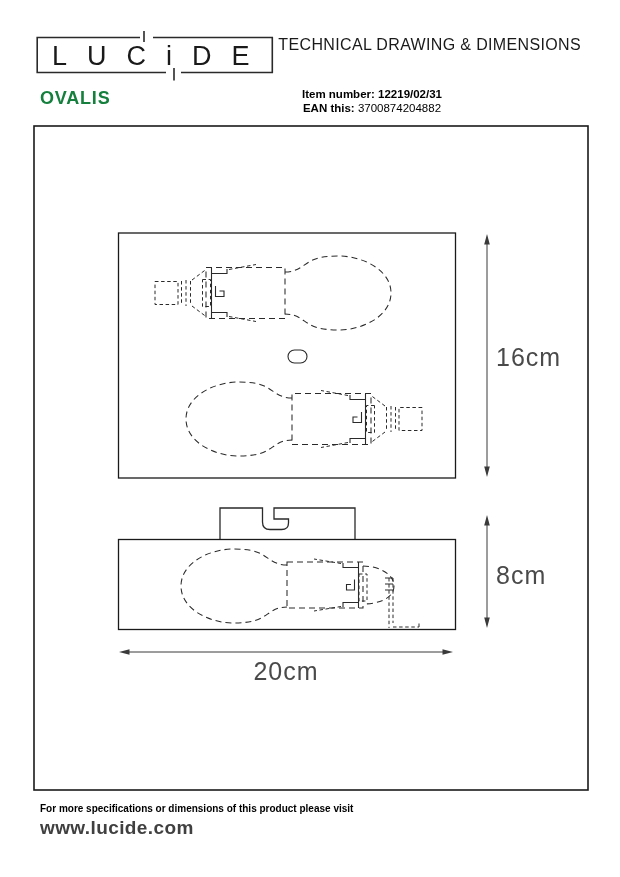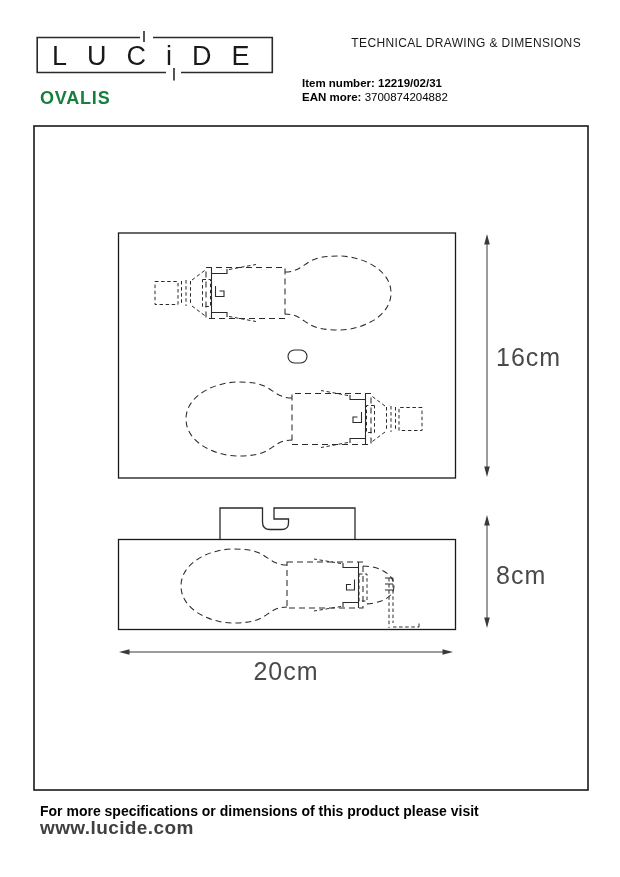--- a/index.html
+++ b/index.html
@@ -2,27 +2,27 @@
 <html><head>
 <meta charset="utf-8">
 <style>
   html,body{margin:0;padding:0;background:#fff;}
   .page{
     position:relative;width:620px;height:877px;background:#ffffff;
     font-family:"Liberation Sans",sans-serif;color:#111;overflow:hidden;border-radius:14px;
   }
   .abs{position:absolute;}
   
-  .doc-title{top:36px;right:39px;font-size:12px;letter-spacing:.35px;color:#1a1a1a;}
+  .doc-title{top:36px;right:39px;font-size:16px;letter-spacing:.35px;color:#1a1a1a;}
   .product-name{left:40px;top:88px;font-size:18px;font-weight:bold;letter-spacing:.8px;color:#15803d;}
-  .item-block{left:302px;top:77px;font-size:11.5px;line-height:13.5px;color:#000;}
+  .item-block{left:302px;top:88px;font-size:11.5px;line-height:13.5px;color:#000;text-align:center;}
   .item-block .lbl{font-weight:bold;}
   .item-block .bold{font-weight:bold;}
   
-  .footer-note{left:40px;top:803px;font-size:14px;font-weight:bold;color:#000;}
+  .footer-note{left:40px;top:803px;font-size:10px;font-weight:bold;color:#000;}
   .footer-site{left:40px;top:817px;font-size:19px;font-weight:bold;letter-spacing:.4px;color:#404040;}
   
   .solid{fill:none;stroke:#2a2a2a;stroke-width:1.1;}
   .frame{fill:none;stroke:#1a1a1a;stroke-width:1.6;}
   .box{fill:none;stroke:#1a1a1a;stroke-width:1.3;}
   .dash{fill:none;stroke:#2a2a2a;stroke-width:1.05;stroke-dasharray:6 4;}
   .dash2{fill:none;stroke:#2a2a2a;stroke-width:1;stroke-dasharray:3.5 2.6;}
   .dim{stroke:#3a3a3a;stroke-width:1;}
   .dimfill{fill:#3a3a3a;stroke:none;}
   .dimtext{font-family:"Liberation Sans",sans-serif;font-size:25px;fill:#4a4a4a;letter-spacing:1px;}
@@ -45,21 +45,21 @@
 
   <div class="abs doc-title">TECHNICAL DRAWING &amp; DIMENSIONS</div>
   <div class="abs product-name">OVALIS</div>
 
   <div class="abs item-block">
     <div>
       <span class="lbl">Item number:</span>
       <span class="bold">12219/02/31</span>
     </div>
     <div>
-      <span class="lbl">EAN more:</span>
+      <span class="lbl">EAN this:</span>
       <span>3700874204882</span>
     </div>
   </div>
 
   <svg class="abs" style="left:0;top:0;" width="620" height="877" viewBox="0 0 620 877">
 
     <defs>
 
       <g id="asm">
         <rect x="155" y="-11.5" width="23" height="23" class="dash2"></rect>

